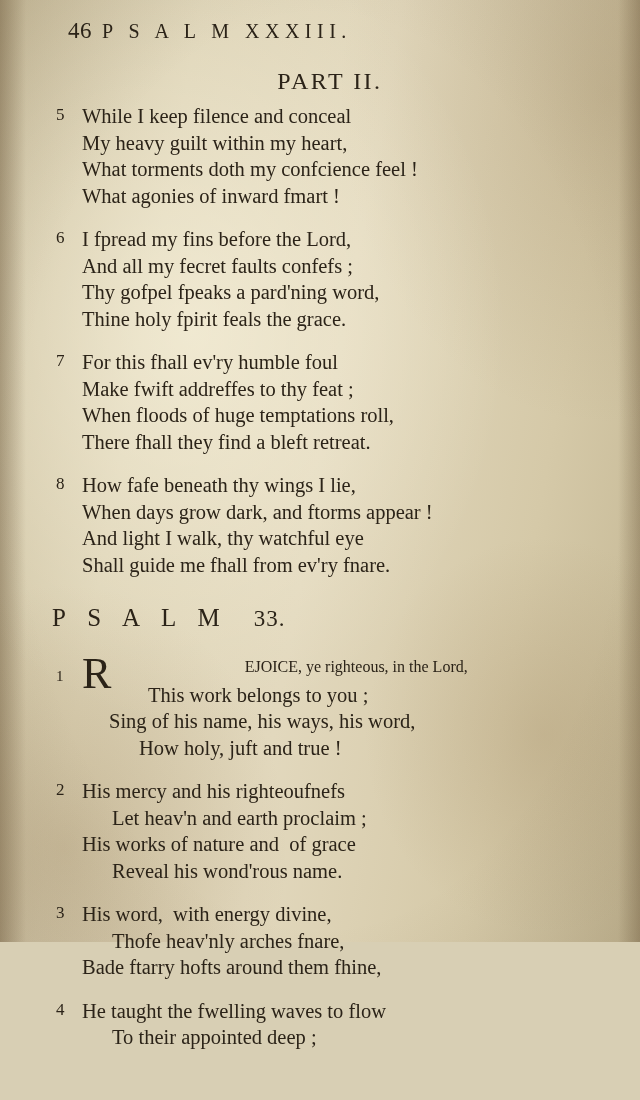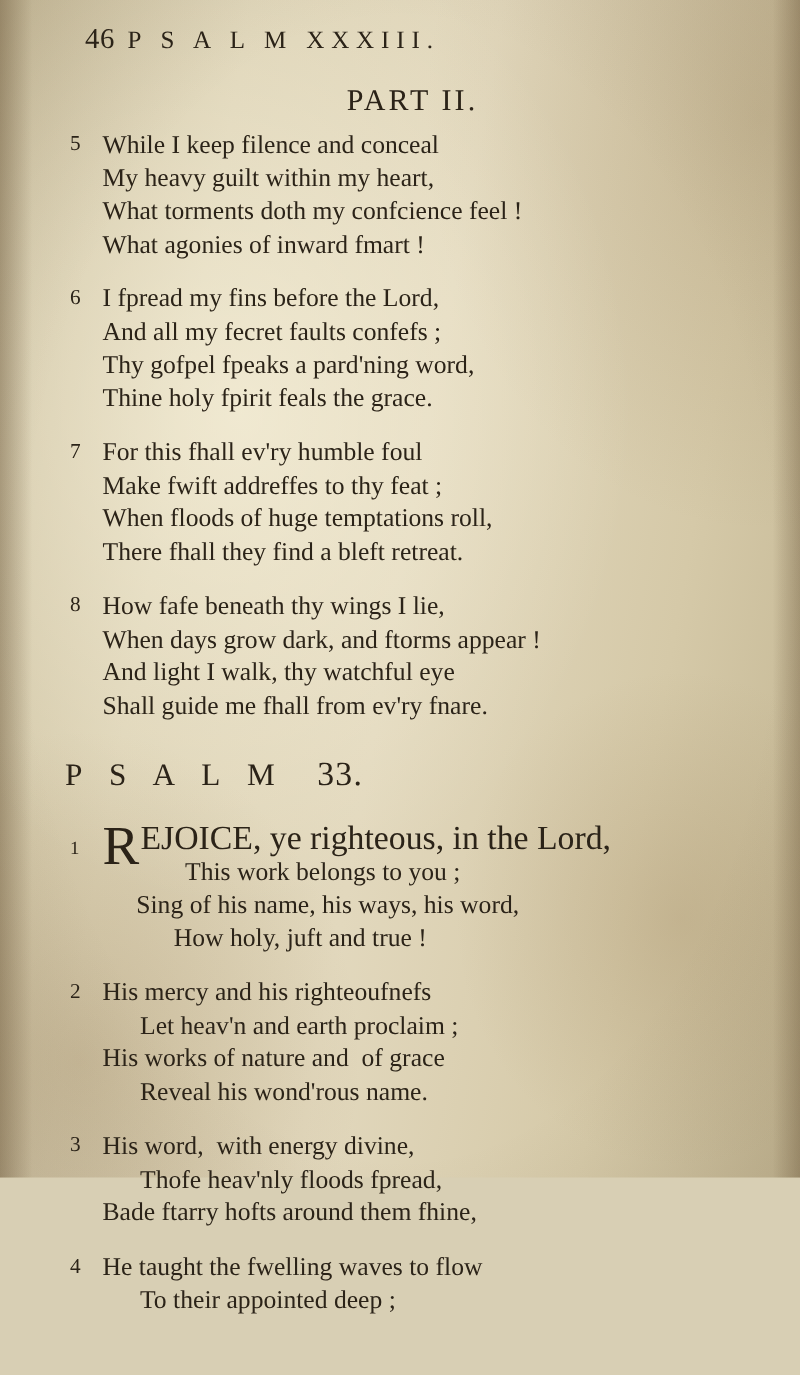--- a/index.html
+++ b/index.html
@@ -108,21 +108,21 @@
     display: flex;
     justify-content: flex-start;
     align-items: baseline;
     margin: 26px 0 20px 6px;
   }
   .psalm-head .word {
     font-size: 25px;
     letter-spacing: 8px;
   }
   .psalm-head .numeral {
-    font-size: 27px;
+    font-size: 23px;
     margin-left: 26px;
     letter-spacing: 1px;
   }
 
   
   .dropcap-stanza {
     position: relative;
     padding-left: 36px;
     margin-bottom: 17px;
   }
@@ -132,21 +132,21 @@
     top: 16px;
     font-size: 15px;
   }
   .dropcap {
     float: left;
     font-size: 44px;
     line-height: 38px;
     margin: 3px 1px 0 0;
     font-family: "Liberation Serif", serif;
   }
-  .dc-line1 { font-size: 27px; line-height: 30px; }
+  .dc-line1 { font-size: 16px; line-height: 30px; text-align: center; }
   .dc-line2 { font-size: 20.5px; line-height: 26px; padding-left: 66px; }
   .dc-rest { clear: both; }
   .dc-rest .line { font-size: 20.5px; line-height: 26.5px; margin-left: 27px; }
 </style>
 </head>
 <body>
 
 <div id="page">
   <div class="paper-edge-left"></div>
   <div class="paper-edge-right"></div>
@@ -212,21 +212,21 @@
       <span class="num">2</span>
       <div class="line">His mercy and his righteoufnefs</div>
       <div class="line indent-1">Let heav'n and earth proclaim ;</div>
       <div class="line">His works of nature and  of grace</div>
       <div class="line indent-1">Reveal his wond'rous name.</div>
     </div>
 
     <div class="stanza">
       <span class="num">3</span>
       <div class="line">His word,  with energy divine,</div>
-      <div class="line indent-1">Thofe heav'nly floods fpread,</div>
+      <div class="line indent-1">Thofe heav'nly arches fnare,</div>
       <div class="line">Bade ftarry hofts around them fhine,</div>
     </div>
 
     <div class="stanza">
       <span class="num">4</span>
       <div class="line">He taught the fwelling waves to flow</div>
       <div class="line indent-1">To their appointed deep ;</div>
     </div>
 
   </div>

